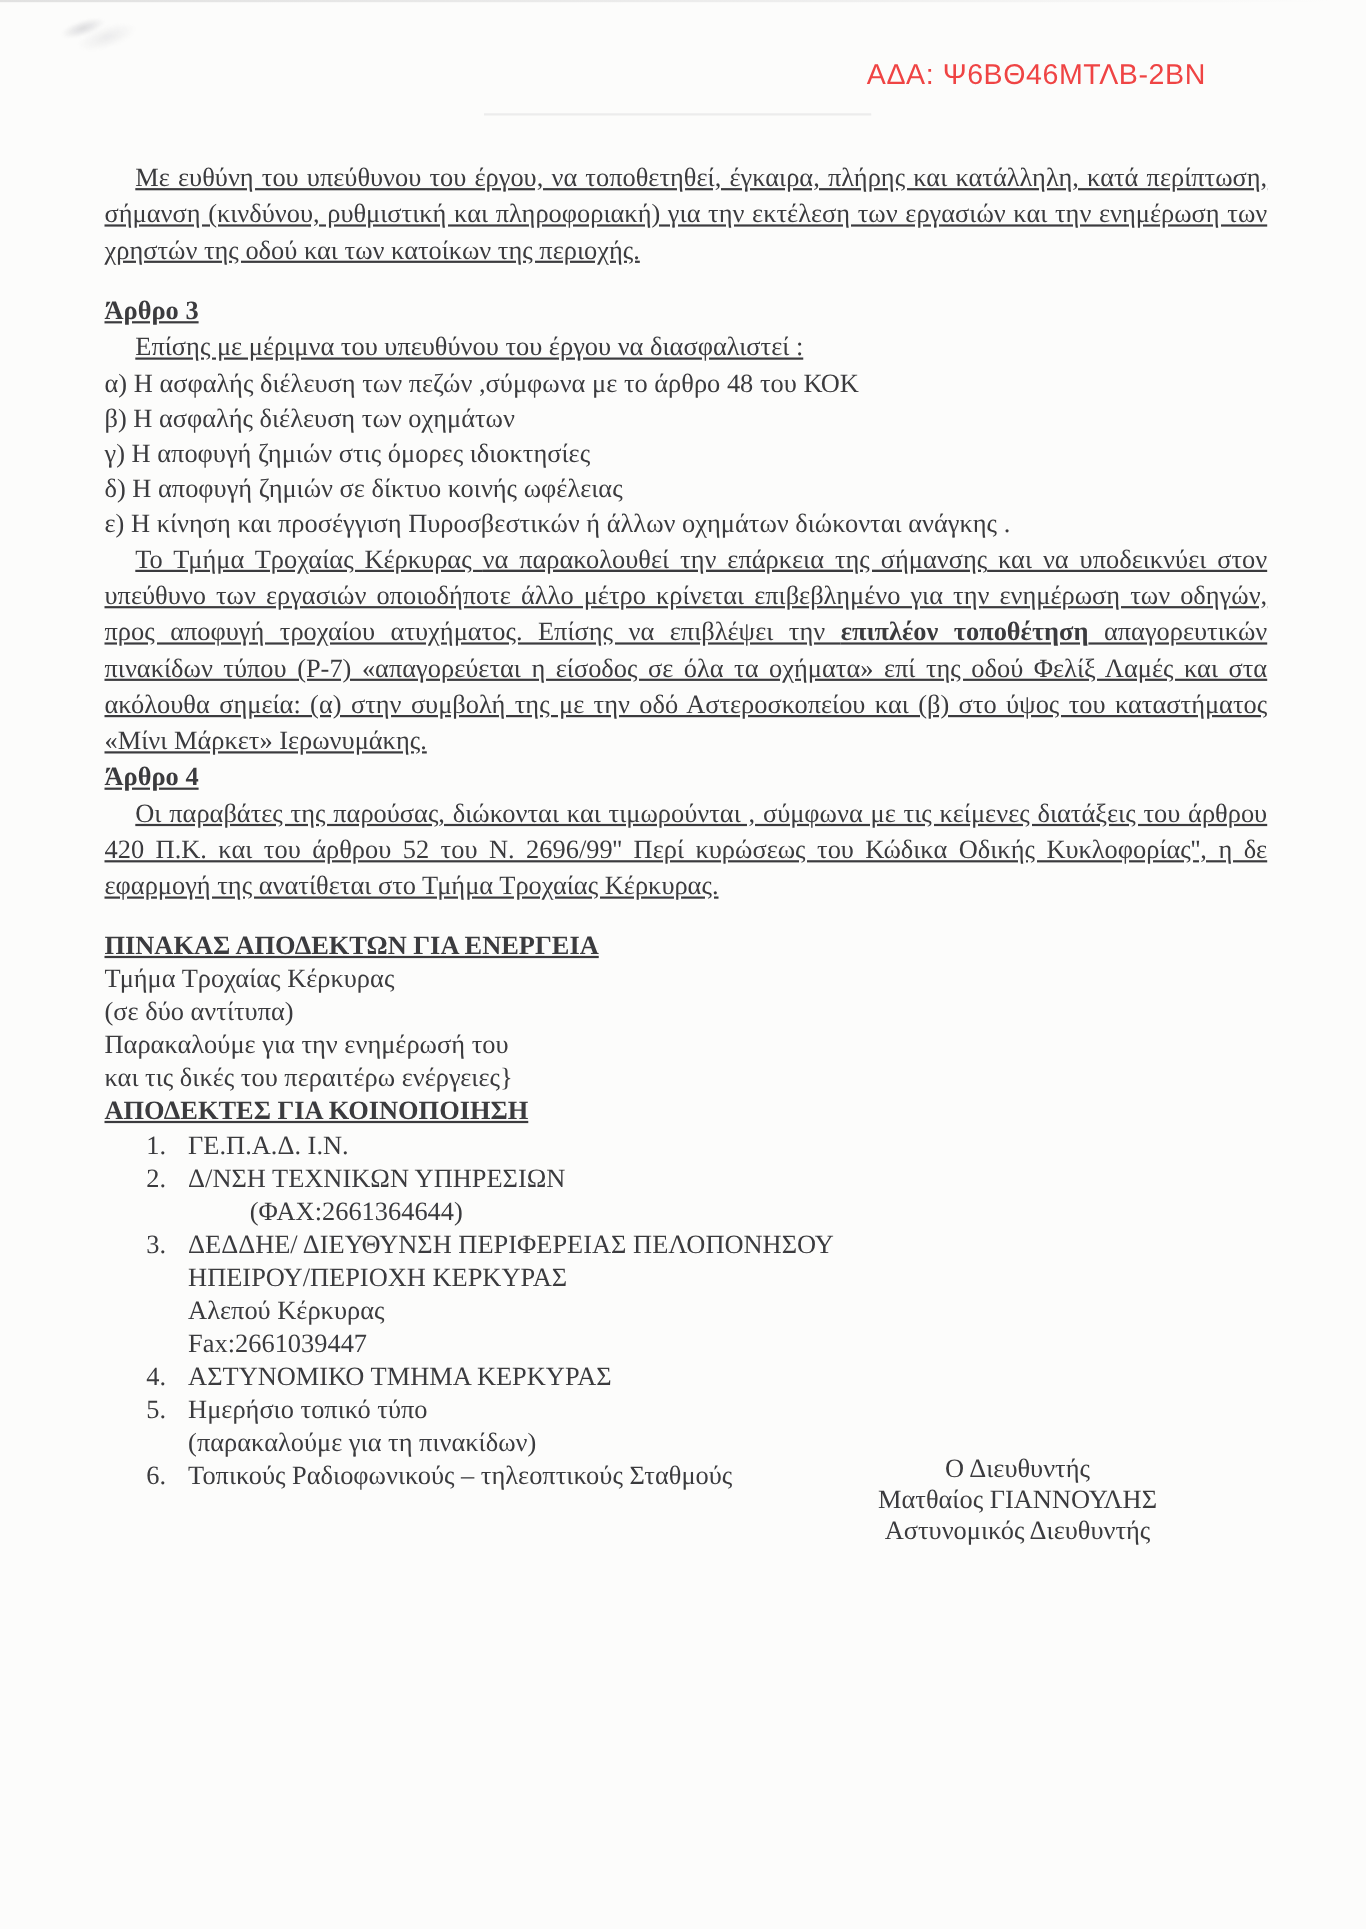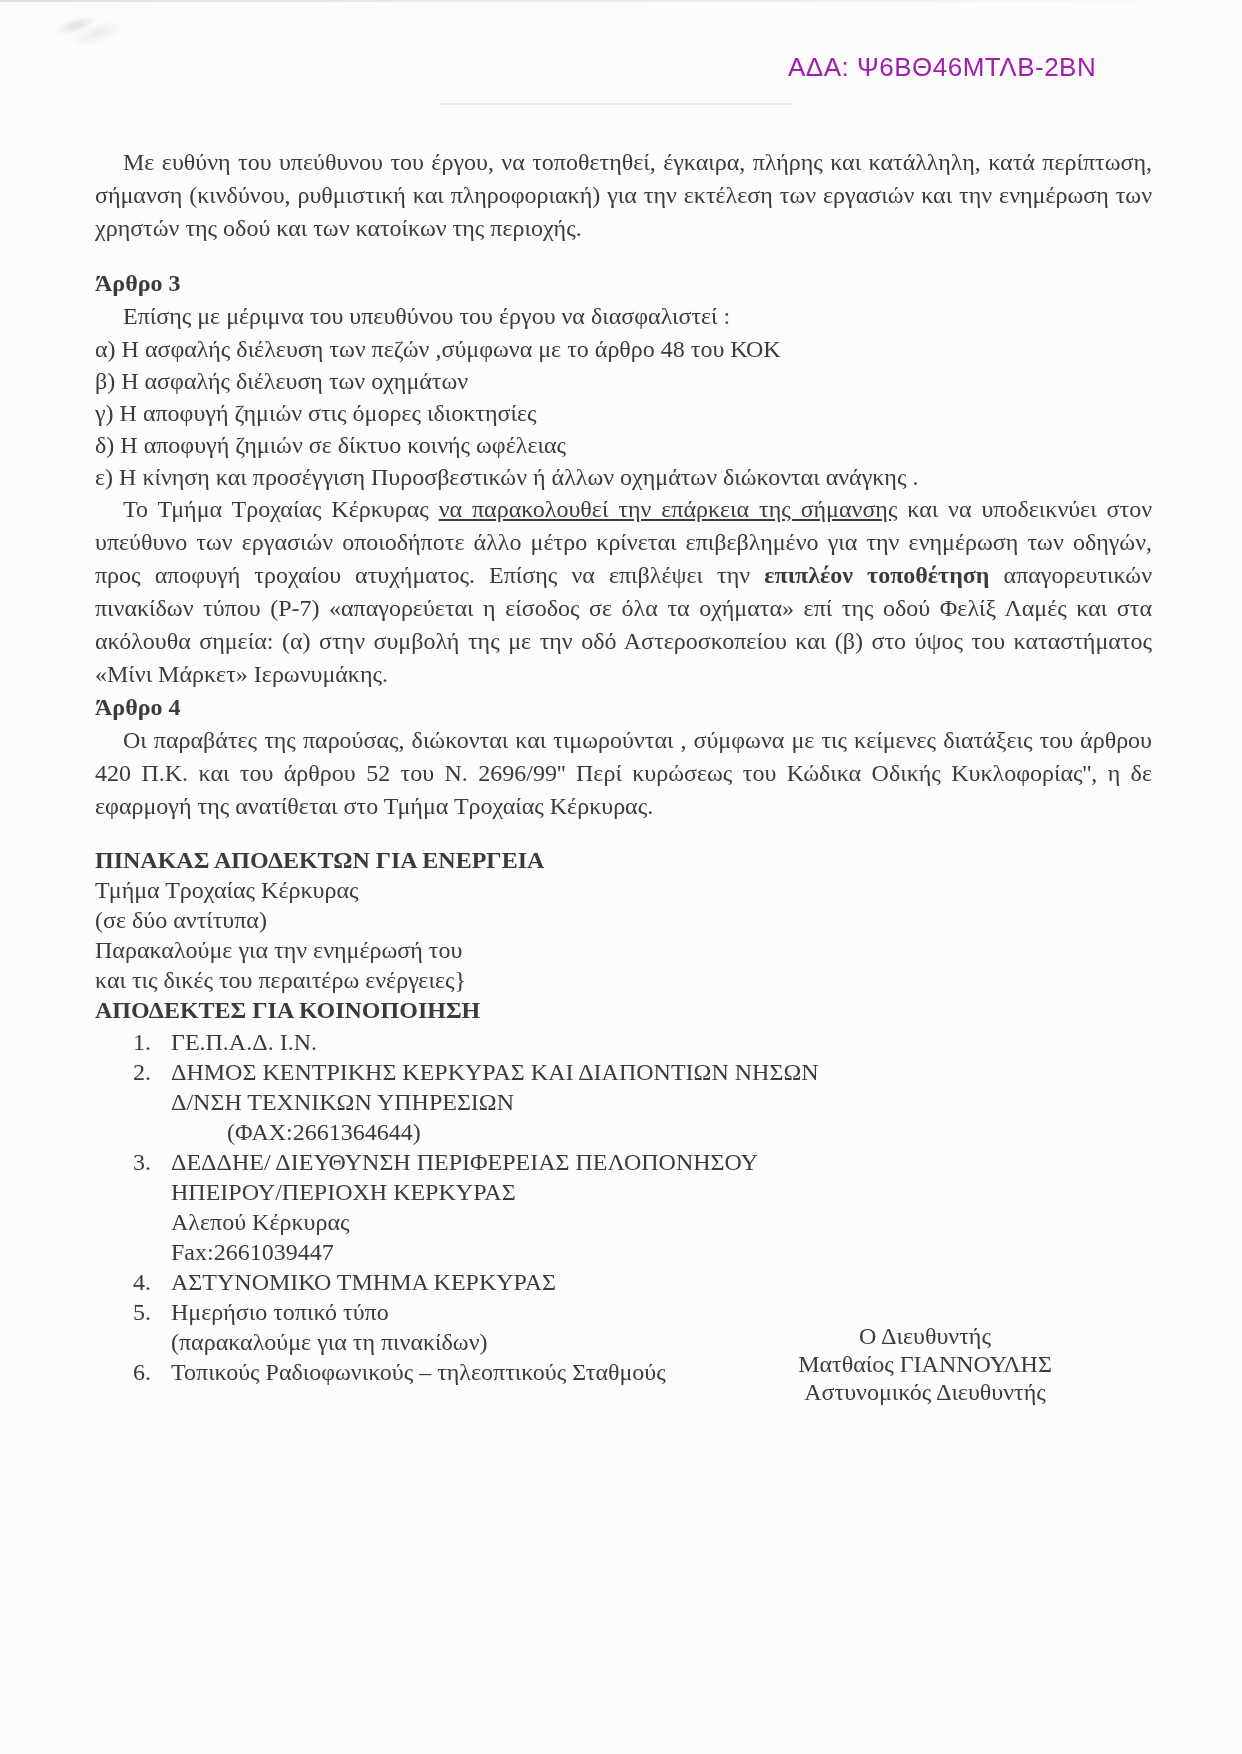--- a/index.html
+++ b/index.html
@@ -21,32 +21,32 @@
     position:absolute;top:8px;left:42px;width:90px;height:48px;
     background:
       radial-gradient(ellipse 30px 10px at 40% 30%,rgba(120,120,130,.25),transparent 70%),
       radial-gradient(ellipse 40px 14px at 60% 60%,rgba(140,140,150,.15),transparent 70%);
     transform:rotate(-18deg);
     filter:blur(1px);
   }
   .ada{
     position:absolute;top:52px;left:788px;
     font-family:"Liberation Sans","DejaVu Sans",sans-serif;
-    font-size:26px;letter-spacing:.5px;color:#a21caf;
+    font-size:26px;letter-spacing:.5px;color:#ef4444;
     white-space:nowrap;
   }
   .ada-rule{
     position:absolute;top:103px;left:440px;width:352px;height:2px;
     background:#ececec;
   }
   .content{
     position:absolute;top:146px;left:95px;width:1057px;
     font-size:24px;line-height:33px;
   }
-  p{margin:0;}
+  p{margin:0;text-decoration:underline;}
   .just{text-align:justify;text-indent:28px;}
   .article-title{
     text-align:left;font-weight:bold;margin:0;
     font-size:24px;line-height:33px;
   }
   .a3-title{margin-top:22px;}
   .lead{text-indent:28px;}
   .item-line{line-height:32px;}
   .u{text-decoration:underline;}
   .b{font-weight:bold;}
@@ -111,21 +111,20 @@
         <div class="li">
           <span class="num">1.</span>
           <div class="li-body">
             <div>ΓΕ.Π.Α.Δ. Ι.Ν.</div>
           </div>
         </div>
 
         <div class="li">
           <span class="num">2.</span>
           <div class="li-body">
-            <div>ΔΗΜΟΣ ΚΕΝΤΡΙΚΗΣ ΚΕΡΚΥΡΑΣ ΚΑΙ ΔΙΑΠΟΝΤΙΩΝ ΝΗΣΩΝ</div>
             <div>Δ/ΝΣΗ ΤΕΧΝΙΚΩΝ ΥΠΗΡΕΣΙΩΝ</div>
             <div class="ind">(ΦΑΧ:2661364644)</div>
           </div>
         </div>
 
         <div class="li">
           <span class="num">3.</span>
           <div class="li-body">
             <div>ΔΕΔΔΗΕ/ ΔΙΕΥΘΥΝΣΗ ΠΕΡΙΦΕΡΕΙΑΣ ΠΕΛΟΠΟΝΗΣΟΥ</div>
             <div>ΗΠΕΙΡΟΥ/ΠΕΡΙΟΧΗ ΚΕΡΚΥΡΑΣ</div>

